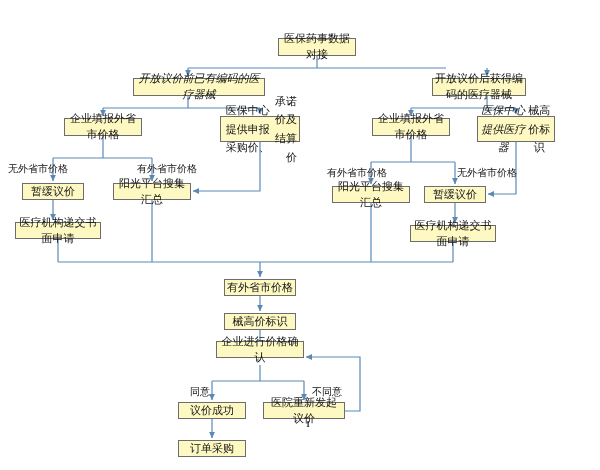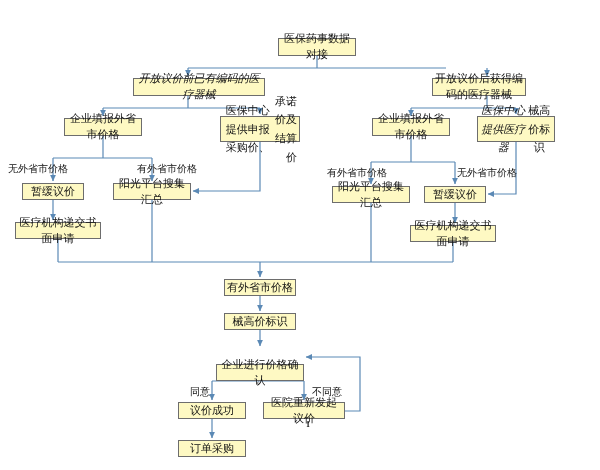--- a/index.html
+++ b/index.html
@@ -155,21 +155,21 @@
       </div>
       <div class="node" style="left: 410px; top: 225px; width: 86px; height: 17px;">
         <span style="display: block;">医疗机构递交书面申请</span>
       </div>
       <div class="node" style="left: 224px; top: 279px; width: 72px; height: 17px;">
         <span style="display: block;">有外省市价格</span>
       </div>
       <div class="node" style="left: 224px; top: 313px; width: 72px; height: 17px;">
         <span style="display: block;">械高价标识</span>
       </div>
-      <div class="node" style="left: 216px; top: 364px; width: 88px; height: 17px; justify-content: center;">
+      <div class="node" style="left: 216px; top: 341px; width: 88px; height: 17px; justify-content: center;">
         <span style="display: block;">企业进行价格确认</span>
       </div>
       <div class="node" style="left: 178px; top: 402px; width: 68px; height: 17px;">
         <span style="display: block;">议价成功</span>
       </div>
       <div class="node" style="left: 263px; top: 402px; width: 82px; height: 17px;">
         <span style="display: block;">医院重新发起议价</span>
       </div>
       <div class="node" style="left: 178px; top: 440px; width: 68px; height: 17px;">
         <span style="display: block;">订单采购</span>

